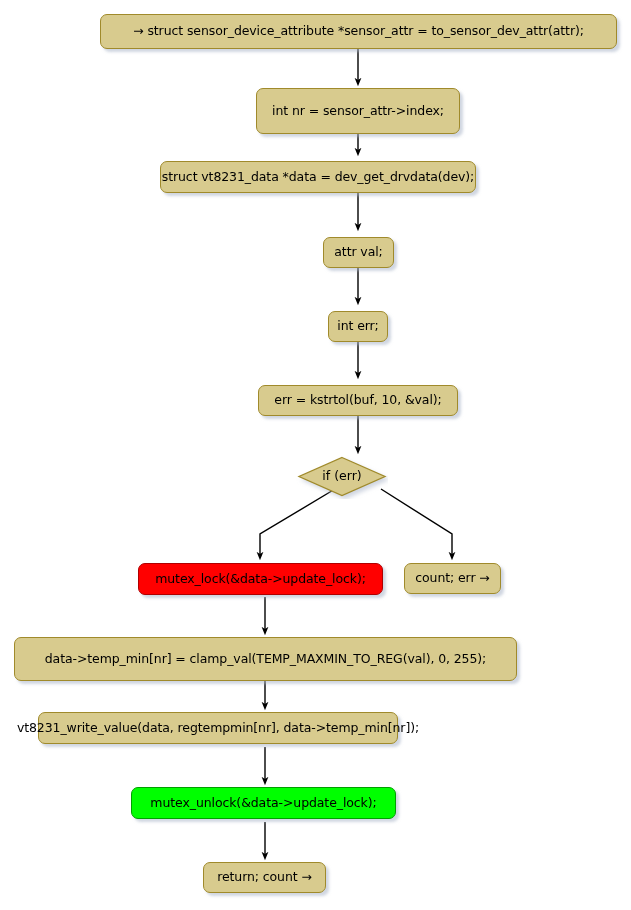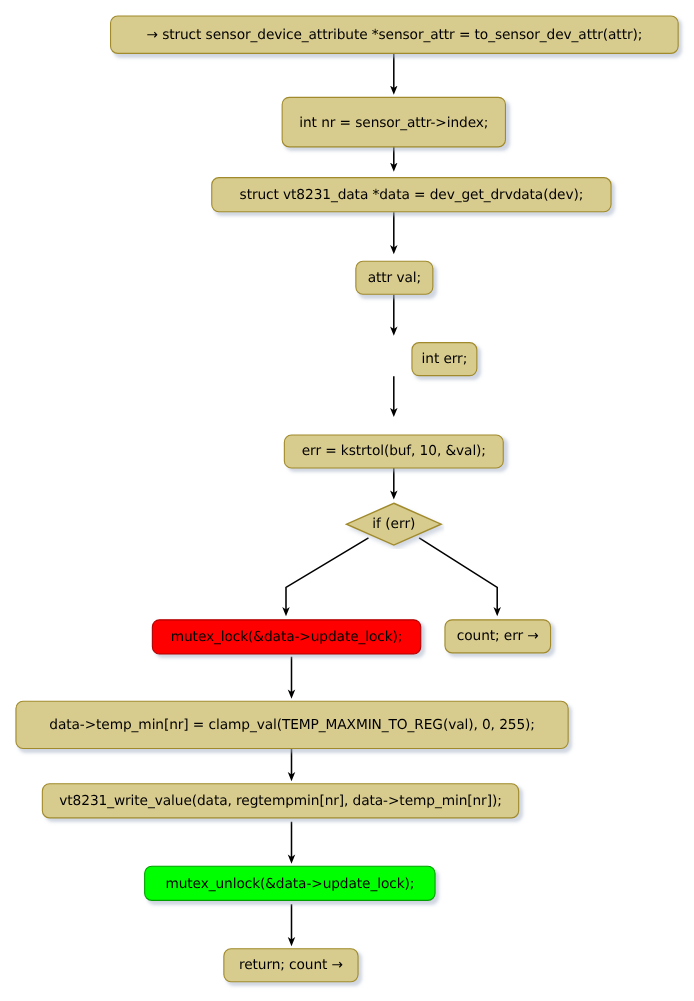--- a/index.html
+++ b/index.html
@@ -101,40 +101,40 @@
       <line x1="265" y1="672" x2="265" y2="706" marker-end="url(#arrowhead)"></line>
       <line x1="265" y1="747" x2="265" y2="781" marker-end="url(#arrowhead)"></line>
       <line x1="265" y1="822" x2="265" y2="856" marker-end="url(#arrowhead)"></line>
     </g>
   </svg>
 
   <div class="node activity" style="left:100px; top:14px; width:517px; height:35px;">→ struct sensor_device_attribute *sensor_attr = to_sensor_dev_attr(attr);</div>
 
   <div class="node activity" style="left:256px; top:88px; width:204px; height:46px;">int nr = sensor_attr-&gt;index;</div>
 
-  <div class="node activity" style="left:192px; top:161px; width:364px; height:32px;">struct vt8231_data *data = dev_get_drvdata(dev);</div>
+  <div class="node activity" style="left:160px; top:161px; width:316px; height:32px;">struct vt8231_data *data = dev_get_drvdata(dev);</div>
 
   <div class="node activity" style="left:323px; top:237px; width:71px; height:31px;">attr val;</div>
 
-  <div class="node activity" style="left:328px; top:311px; width:60px; height:31px;margin-left:46px;">int err;</div>
+  <div class="node activity" style="left:328px; top:311px; width:60px; height:31px;">int err;</div>
 
-  <div class="node activity" style="left:258px; top:395px; width:200px; height:31px;">err = kstrtol(buf, 10, &amp;val);</div>
+  <div class="node activity" style="left:258px; top:385px; width:200px; height:31px;">err = kstrtol(buf, 10, &amp;val);</div>
 
-  <div class="diamond-wrap" style="left:312px; top:454px; width:92px; height:45px;align-items:center;">
+  <div class="diamond-wrap" style="left:296px; top:454px; width:92px; height:45px;align-items:center;">
     <svg class="diamond-shape" viewBox="0 0 92 45" preserveAspectRatio="none" xmlns="http://www.w3.org/2000/svg">
       <polygon points="46,3.5 89,22.5 46,41.5 3,22.5" fill="#d8cb8e" stroke="#a08a2b" stroke-width="1.3" style="filter:drop-shadow(3px 3px 2px rgba(170,180,200,0.55))"></polygon>
     </svg>
     <span class="diamond-label">if (err)</span>
   </div>
 
   <div class="node activity red" style="left:138px; top:563px; width:245px; height:32px;">mutex_lock(&amp;data-&gt;update_lock);</div>
 
   <div class="node activity" style="left:404px; top:563px; width:97px; height:31px;">count; err →</div>
 
   <div class="node activity" style="left:14px; top:637px; width:503px; height:44px;">data-&gt;temp_min[nr] = clamp_val(TEMP_MAXMIN_TO_REG(val), 0, 255);</div>
 
-  <div class="node activity" style="left:38px; top:712px; width:434px; height:32px;">vt8231_write_value(data, regtempmin[nr], data-&gt;temp_min[nr]);</div>
+  <div class="node activity" style="left:38px; top:712px; width:360px; height:32px;">vt8231_write_value(data, regtempmin[nr], data-&gt;temp_min[nr]);</div>
 
   <div class="node activity green" style="left:131px; top:787px; width:265px; height:32px;">mutex_unlock(&amp;data-&gt;update_lock);</div>
 
   <div class="node activity" style="left:203px; top:862px; width:123px; height:31px;">return; count →</div>
 
 </div>
 
 </body></html>

